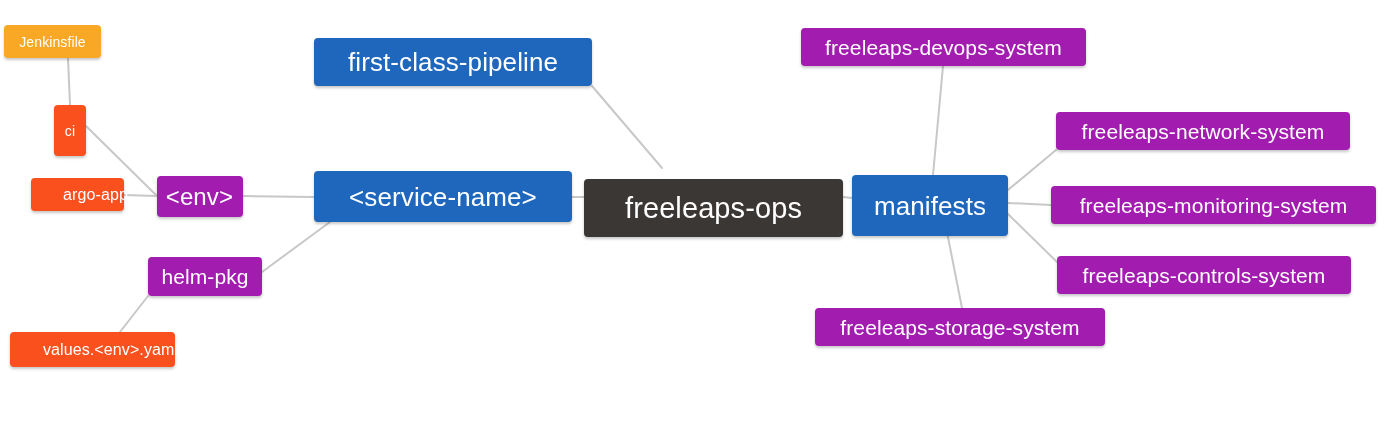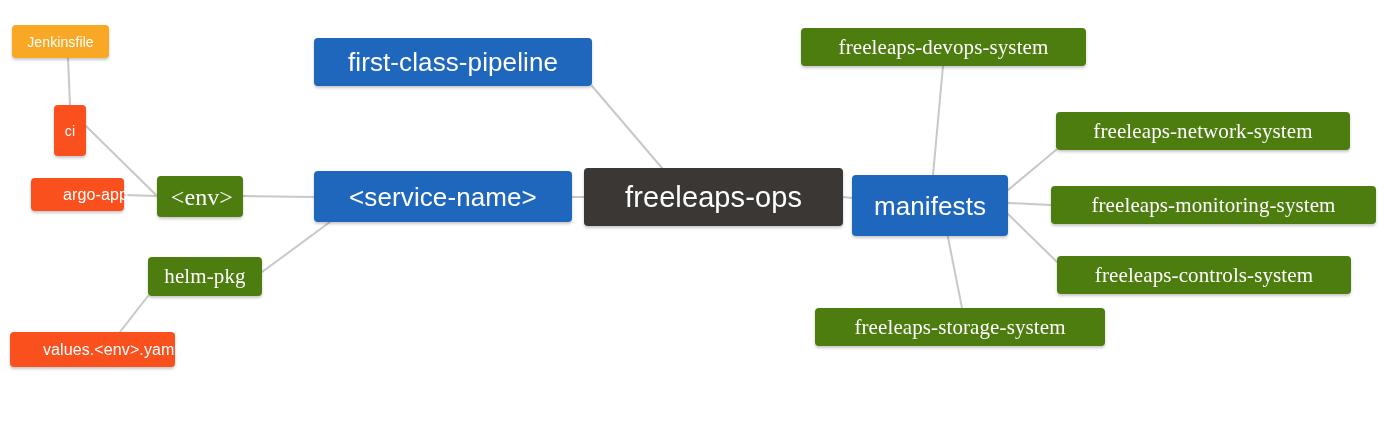--- a/index.html
+++ b/index.html
@@ -41,23 +41,23 @@
     border-radius: 4px;
     color: #ffffff;
     white-space: nowrap;
     box-shadow: 0 2px 3px rgba(0,0,0,0.22);
     letter-spacing: 0.1px;
     line-height: 1;
     padding: 0 10px;
     cursor: pointer;
     user-select: none;
   }
-  .n-root     { background: #3b3735; }
+  .n-root     { background: #3b3735; margin-top: 11px; }
   .n-blue     { background: #1f67bd; }
-  .n-green    { background: #4d7c0f; font-family: Liberation Serif, serif; }
+  .n-green    { background: #a21caf; }
   .n-red      { background: #f9501e; }
   .n-orange   { background: #f9a825; }
 
   .sz-root    { font-size: 29px; }
   .sz-xl      { font-size: 26px; }
   .sz-lg      { font-size: 24px; }
   .sz-md      { font-size: 21px; }
   .sz-xs      { font-size: 16px; padding-left: 46px; }
   .sz-xxs     { font-size: 14px; }
 </style>
@@ -75,21 +75,21 @@
       <polyline points="592,86 662,168" class="edge" stroke="#c8c8c8"></polyline>
       <polyline points="572,197 584,197" class="edge" stroke="#c8c8c8"></polyline>
       <polyline points="843,197 852,198" class="edge" stroke="#c8c8c8"></polyline>
       <polyline points="933,175 943,66" class="edge" stroke="#c8c8c8"></polyline>
       <polyline points="1008,190 1056,150" class="edge" stroke="#c8c8c8"></polyline>
       <polyline points="1008,203 1051,205" class="edge" stroke="#c8c8c8"></polyline>
       <polyline points="1008,214 1057,262" class="edge" stroke="#c8c8c8"></polyline>
       <polyline points="945,222 962,308" class="edge" stroke="#c8c8c8"></polyline>
     </svg>
   <div id="node-layer">
-      <div class="node n-orange sz-xxs" style="left: 12px; top: 25px; width: 97px; height: 33px;">
+      <div class="node n-orange sz-xxs" style="left: 4px; top: 25px; width: 97px; height: 33px;">
         <span>Jenkinsfile</span>
       </div>
       <div class="node n-red sz-xxs" style="left: 54px; top: 105px; width: 32px; height: 51px;">
         <span>ci</span>
       </div>
       <div class="node n-red sz-xs" style="left: 31px; top: 178px; width: 93px; height: 33px;">
         <span>argo-app</span>
       </div>
       <div class="node n-green sz-lg" style="left: 157px; top: 176px; width: 86px; height: 41px; justify-content: flex-end;">
         <span>&lt;env&gt;</span>

